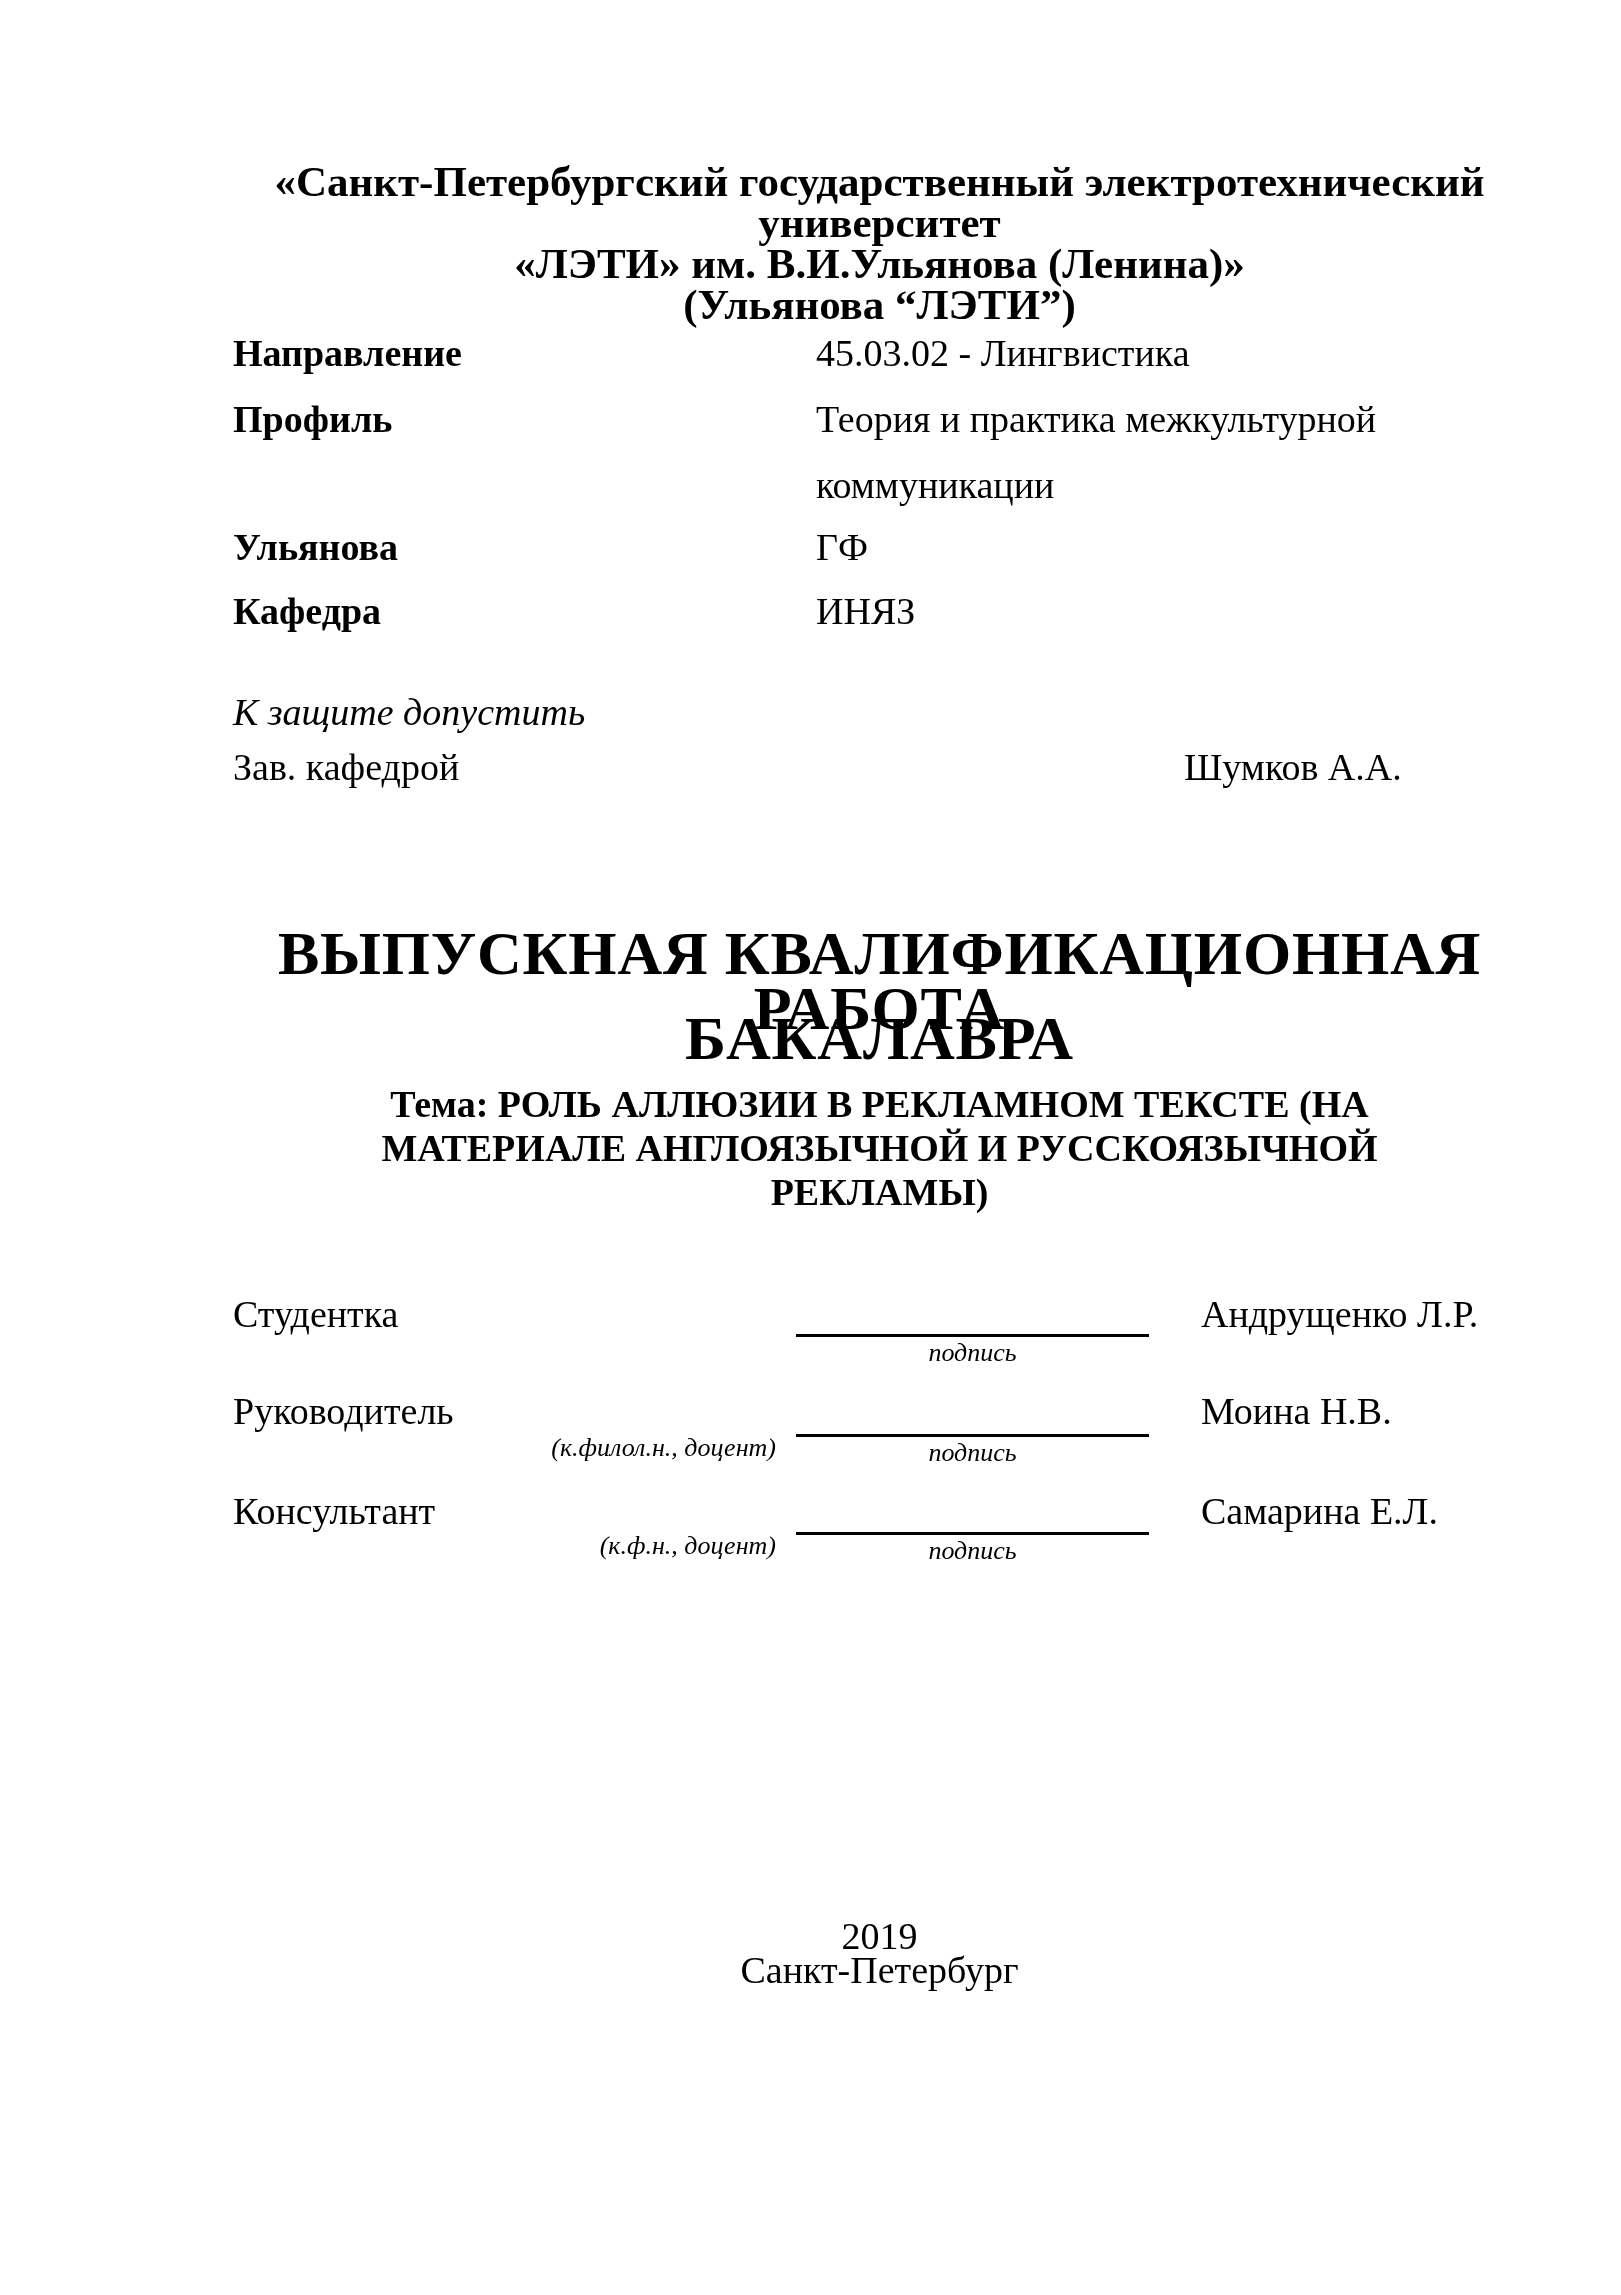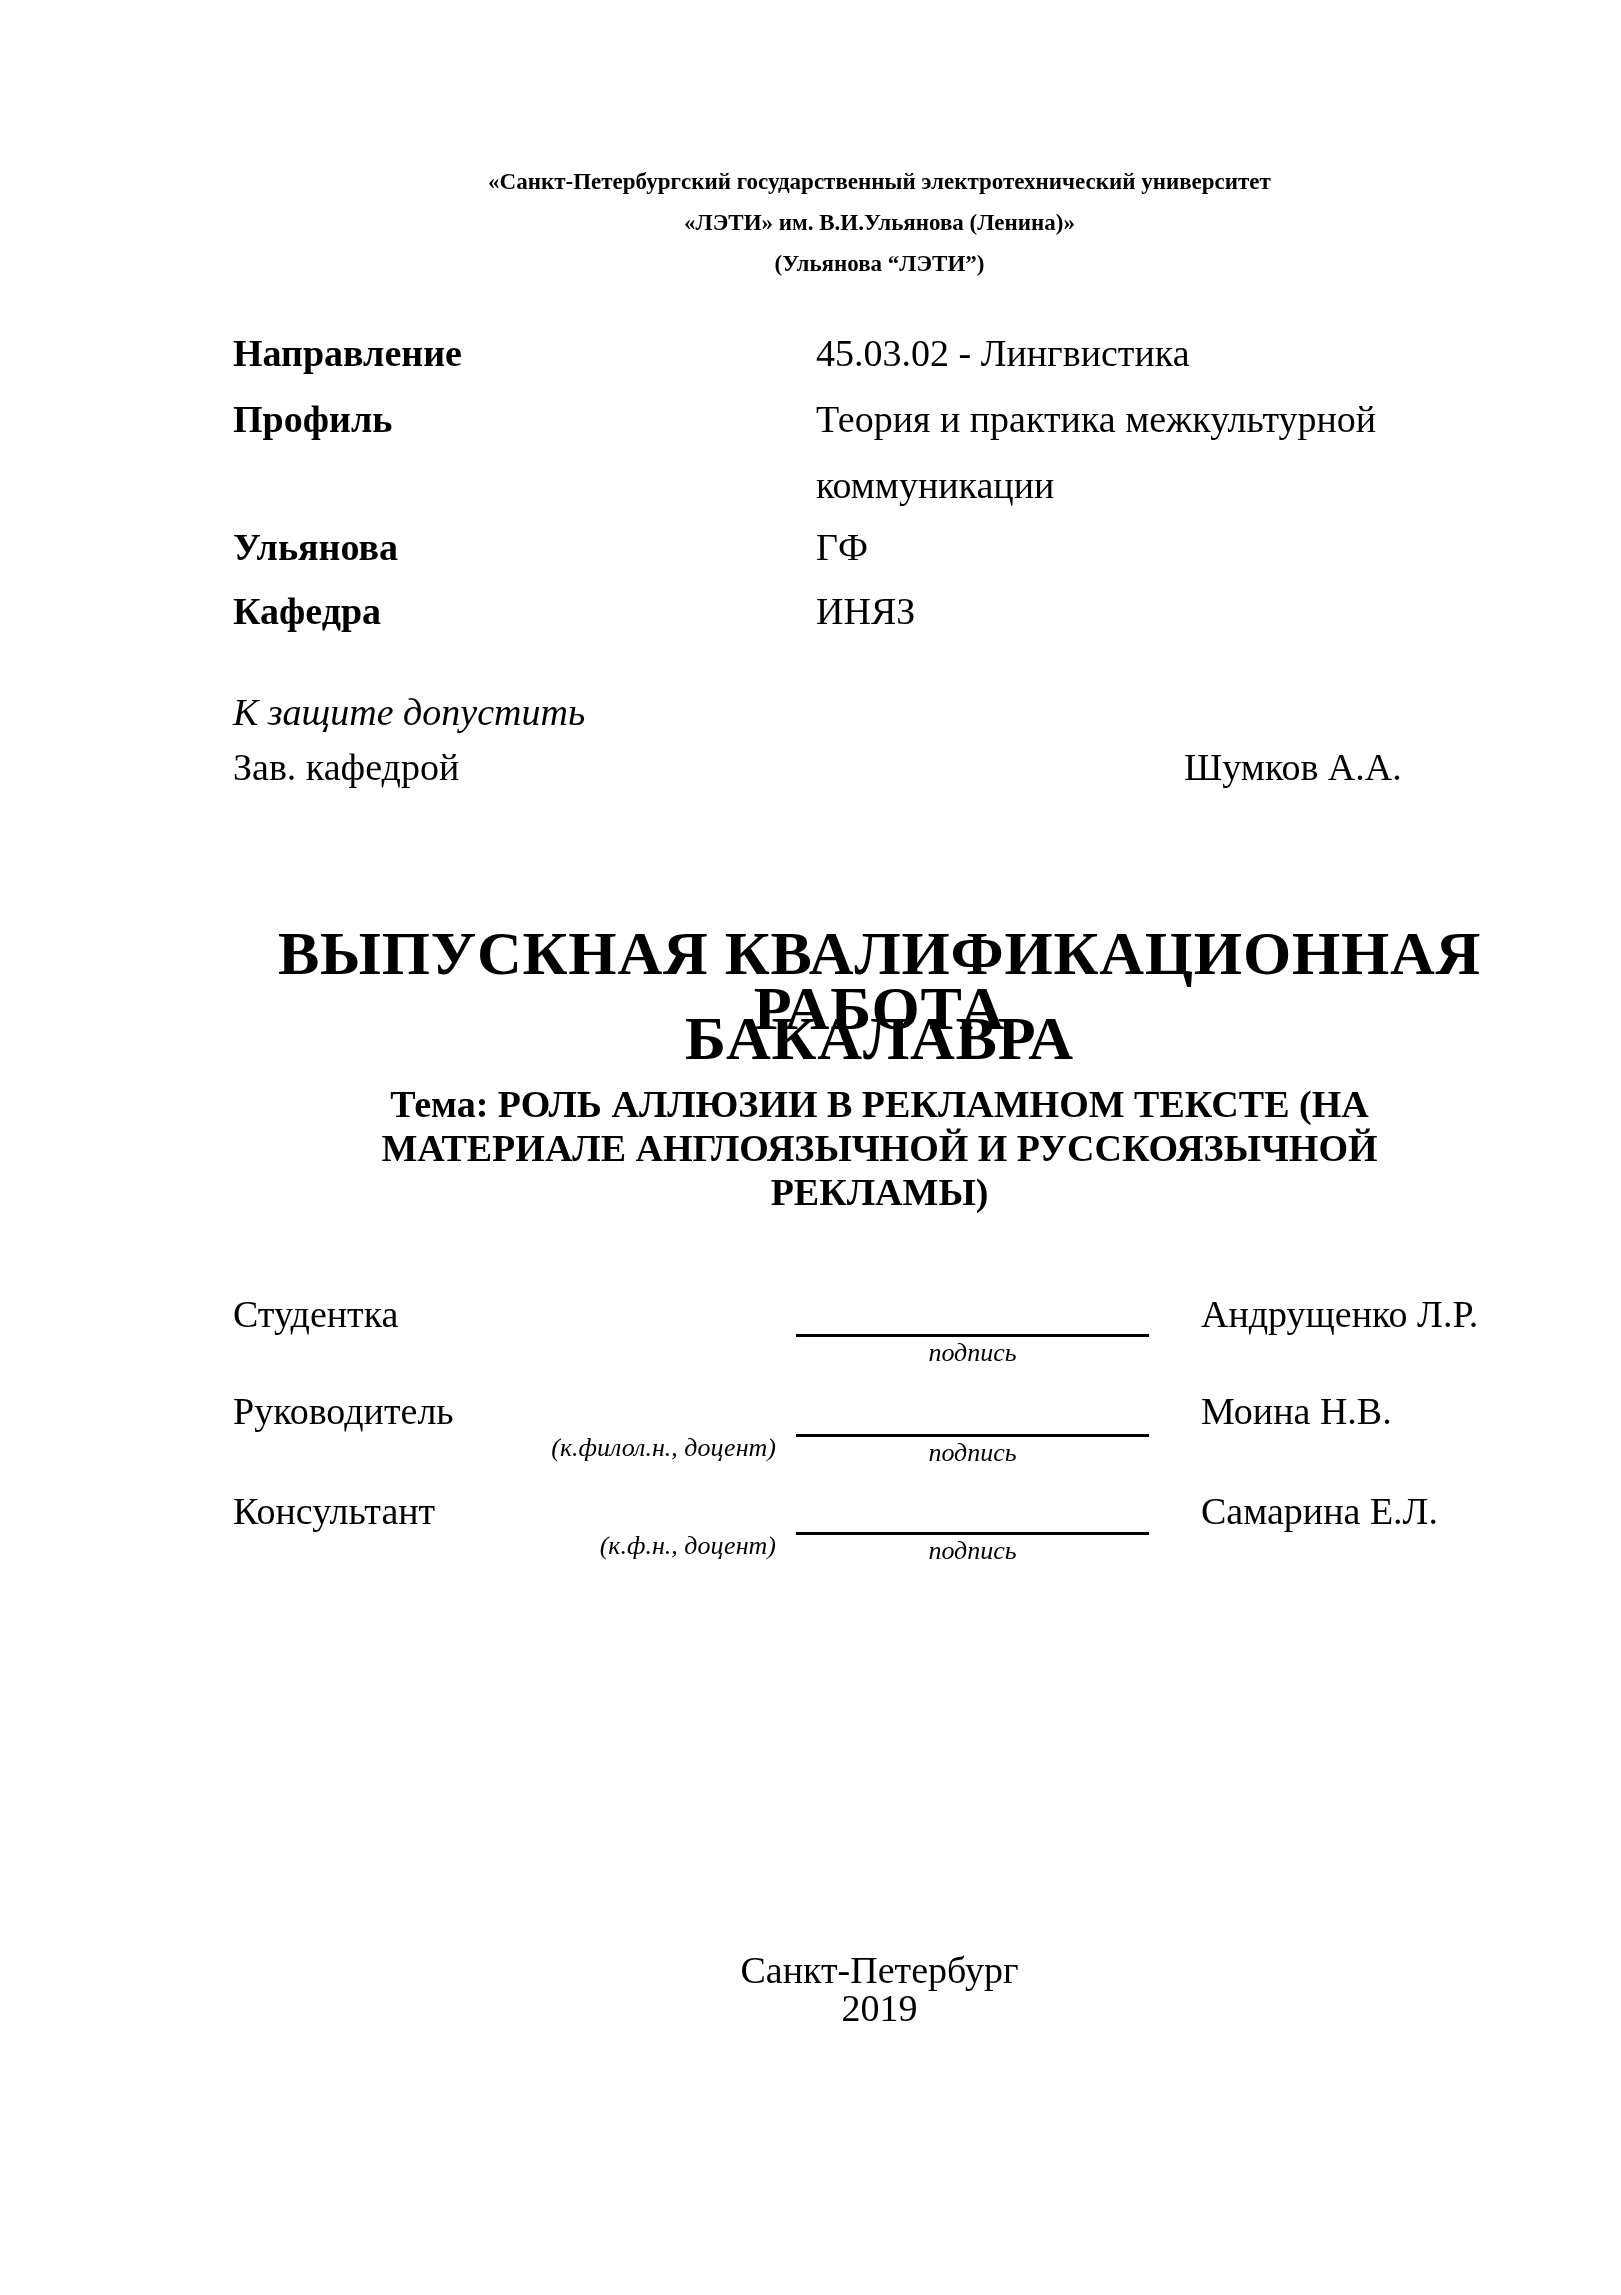--- a/index.html
+++ b/index.html
@@ -20,21 +20,21 @@
   .center-block {
     left: 236px;
     width: 1287px;
     text-align: center;
   }
   .bold { font-weight: bold; }
   .italic { font-style: italic; }
 
   .header-block {
     top: 161px;
-    font-size: 23px;
+    font-size: 43px;
     line-height: 41px;
     font-weight: bold;
   }
 
   .body-text { font-size: 38px; line-height: 46px; }
 
   .label-col { left: 233px; }
   .value-col { left: 816px; }
 
   .row-napravlenie { top: 330px; }
@@ -95,21 +95,21 @@
   .sig-row2-line { top: 1434px; }
   .sig-row2-deg  { top: 1432px; }
   .sig-row2-cap  { top: 1437px; }
 
   .sig-row3-text { top: 1488px; }
   .sig-row3-line { top: 1532px; }
   .sig-row3-deg  { top: 1530px; }
   .sig-row3-cap  { top: 1535px; }
 
   .footer-city { top: 1947px; }
-  .footer-year { top: 1985px; text-align: center; }
+  .footer-year { top: 1913px; text-align: center; }
 </style>
 </head>
 <body>
 
 <div class="page">
 
   <div class="abs center-block header-block">
     <div>«Санкт-Петербургский государственный электротехнический университет</div>
     <div>«ЛЭТИ» им. В.И.Ульянова (Ленина)»</div>
     <div>(Ульянова “ЛЭТИ”)</div>

